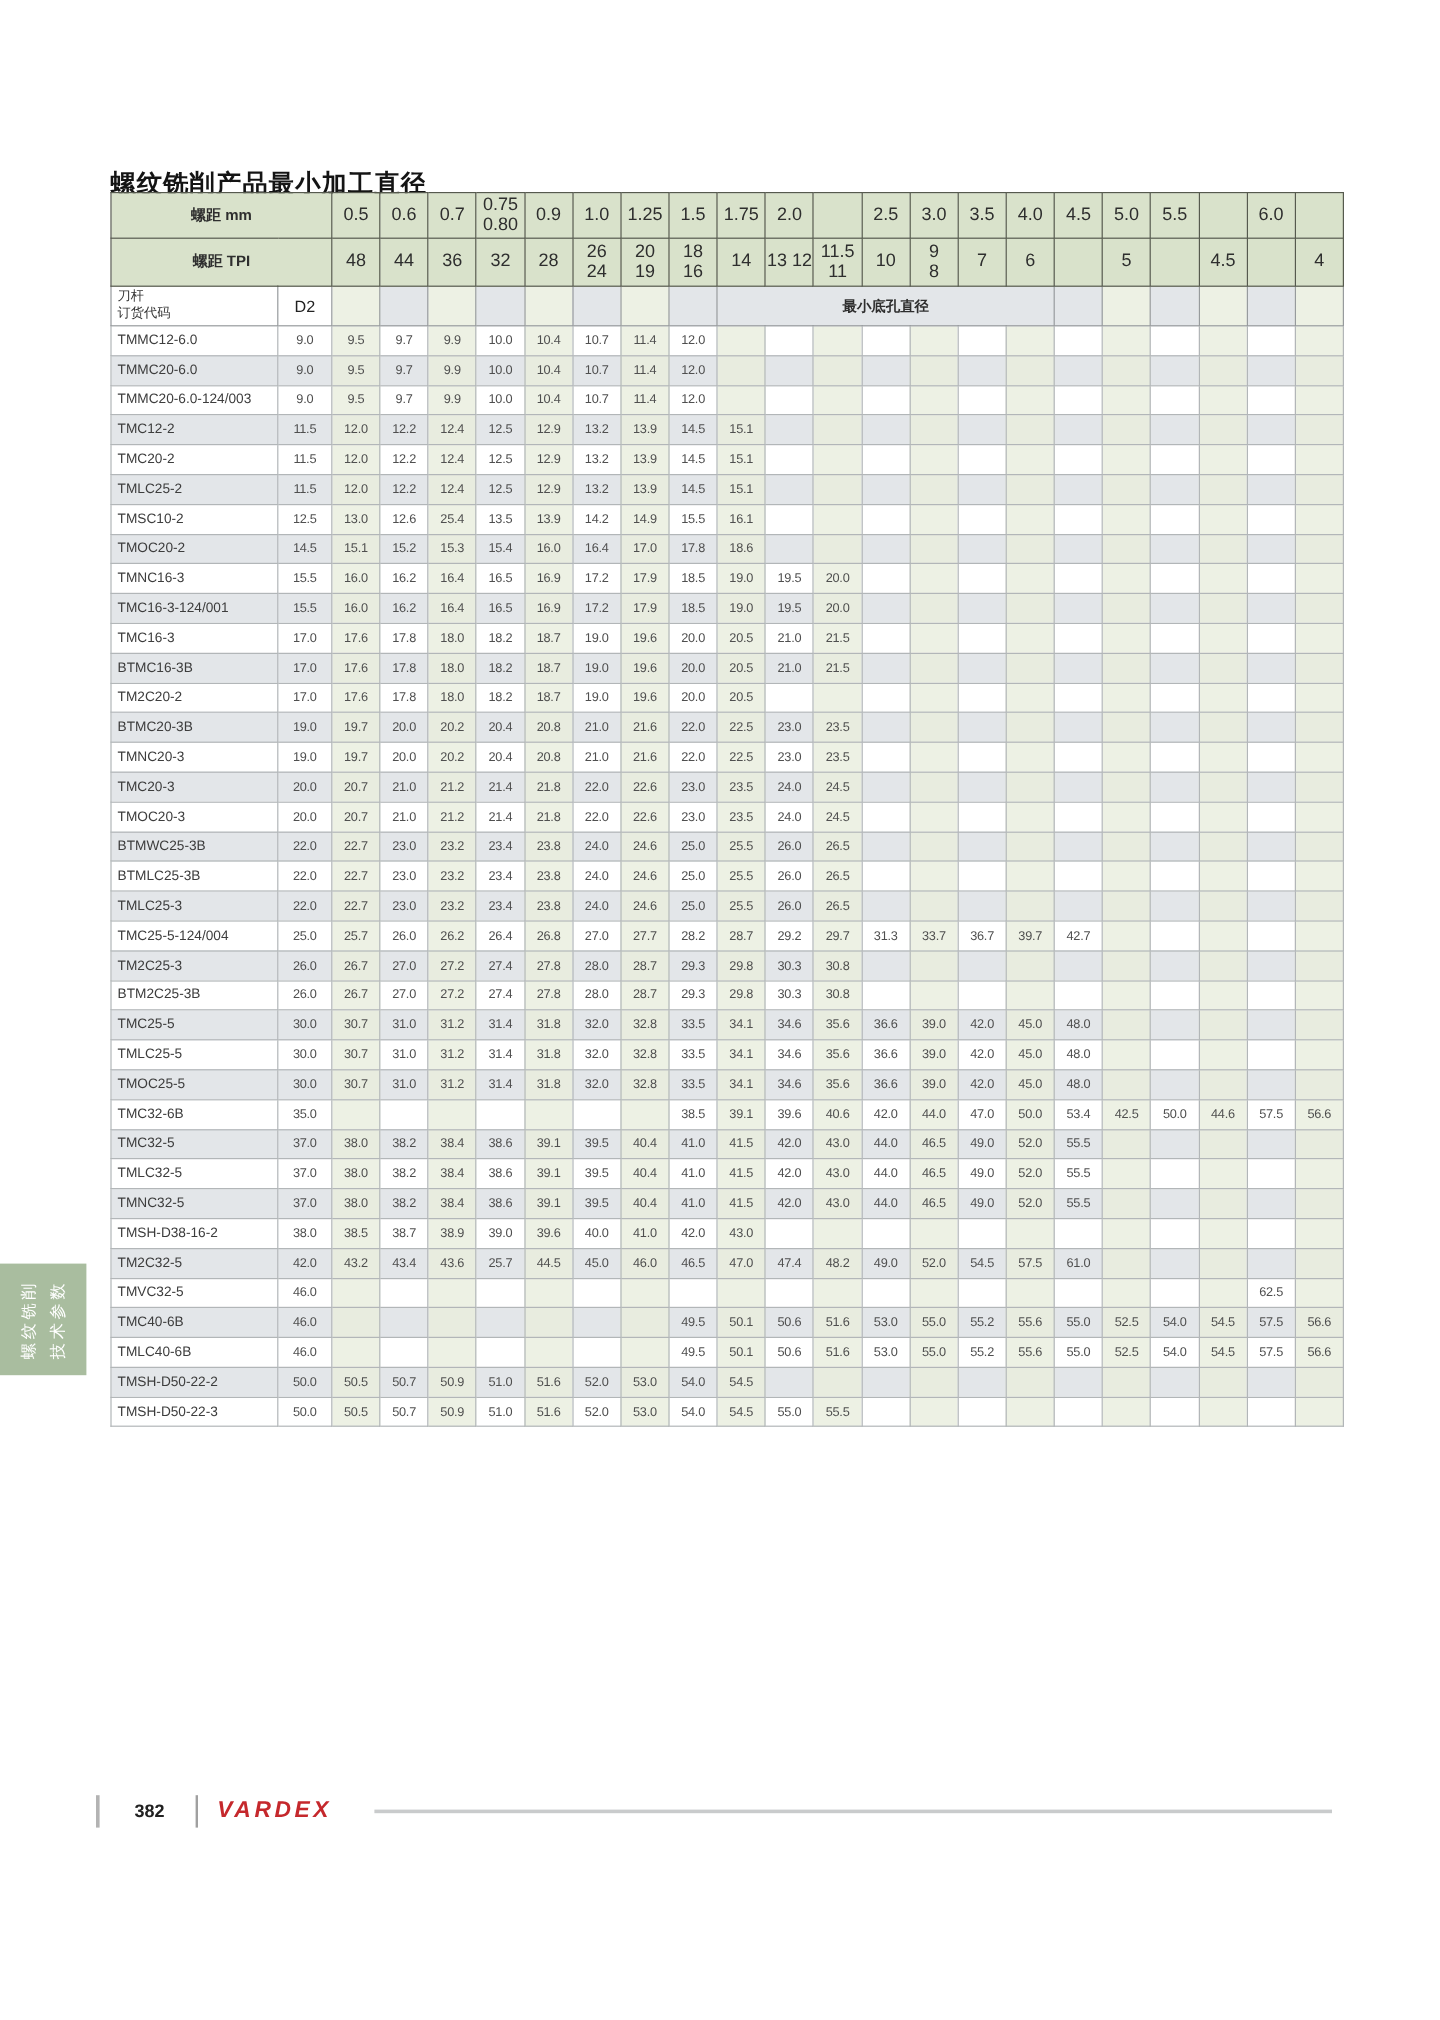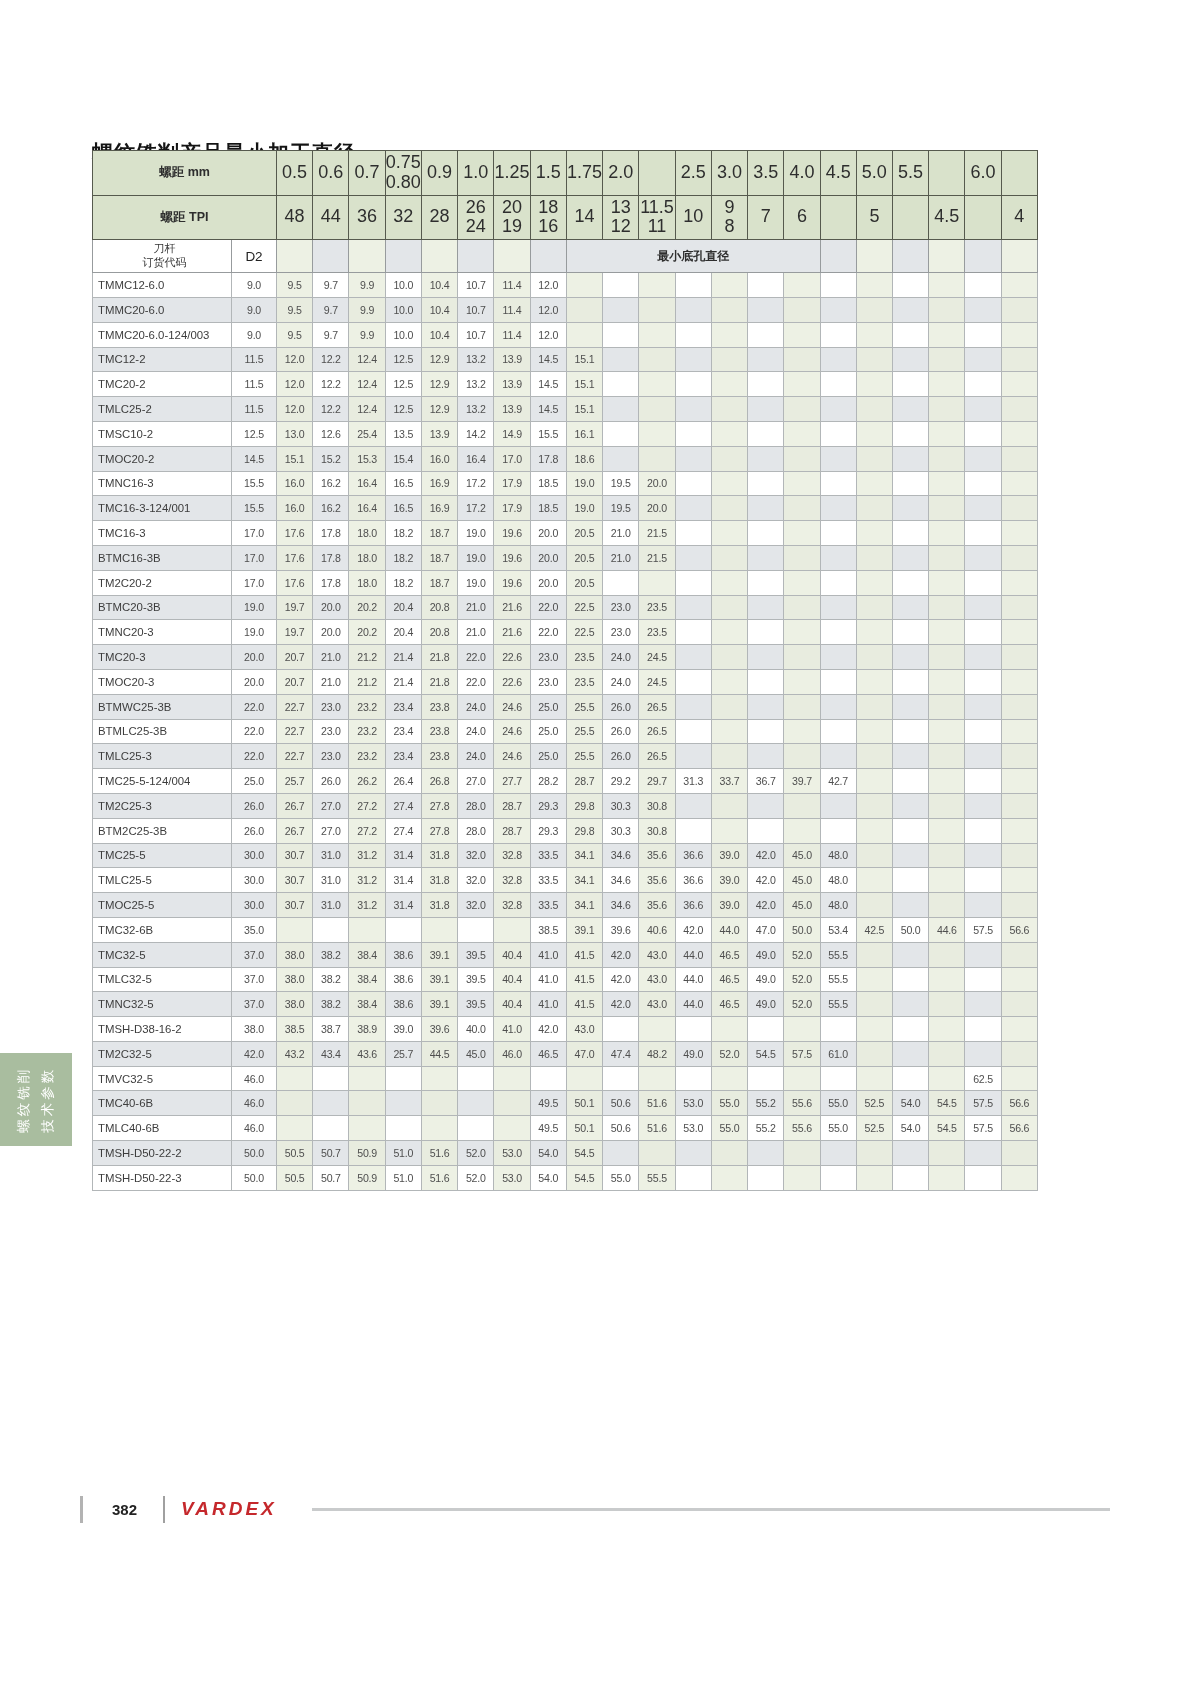--- a/index.html
+++ b/index.html
@@ -10,36 +10,36 @@
     font-family:"Liberation Sans", sans-serif;
     overflow:hidden;
   }
   .page-title{
     position:absolute;left:92px;top:99px;
     font-size:21px;font-weight:bold;color:#141414;
     letter-spacing:1px;
     margin-top:40px;
   }
   table{
-    position:absolute;left:92px;top:150px;width:946px;
+    position:absolute;left:92px;top:160px;width:1028px;
     border-collapse:collapse;table-layout:fixed;
     border:1px solid #85898b;
   }
   thead .hrow th{
     background:var(--header_green,#d9e2cb);
     border:1px solid #565a4e;
     font-size:12.5px;color:#2e2e2e;font-weight:bold;
     white-space:pre-line;line-height:1.1;padding:2px 0;
   }
   thead tr:first-child th{height:33px;}
   thead tr:nth-child(2) th{height:35px;}
-  .hrow .hval{font-weight:normal;font-size:18px;}
+  .hrow .hval{font-weight:normal;font-size:15px;}
   .srow th,.srow td{border:1px solid #979b9d;height:28px;}
   .tool{
-    background:#ffffff;text-align:center;font-size:11px;font-weight:normal;
+    background:#ffffff;text-align:left;font-size:11px;font-weight:normal;
     padding:2px 0 2px 5px;white-space:pre-line;line-height:1.25;color:#333;
   }
   .d2h{background:#ffffff;font-size:13.5px;font-weight:normal;color:#222;}
   .hc.o{background:var(--tint_green,#edf1e4);}
   .hc.e{background:var(--stripe_gray,#e3e6e9);}
   .minhole{
     background:var(--stripe_gray,#e3e6e9);
     font-size:12px;font-weight:bold;text-align:center;color:#2e2e2e;
   }
   tbody td{

